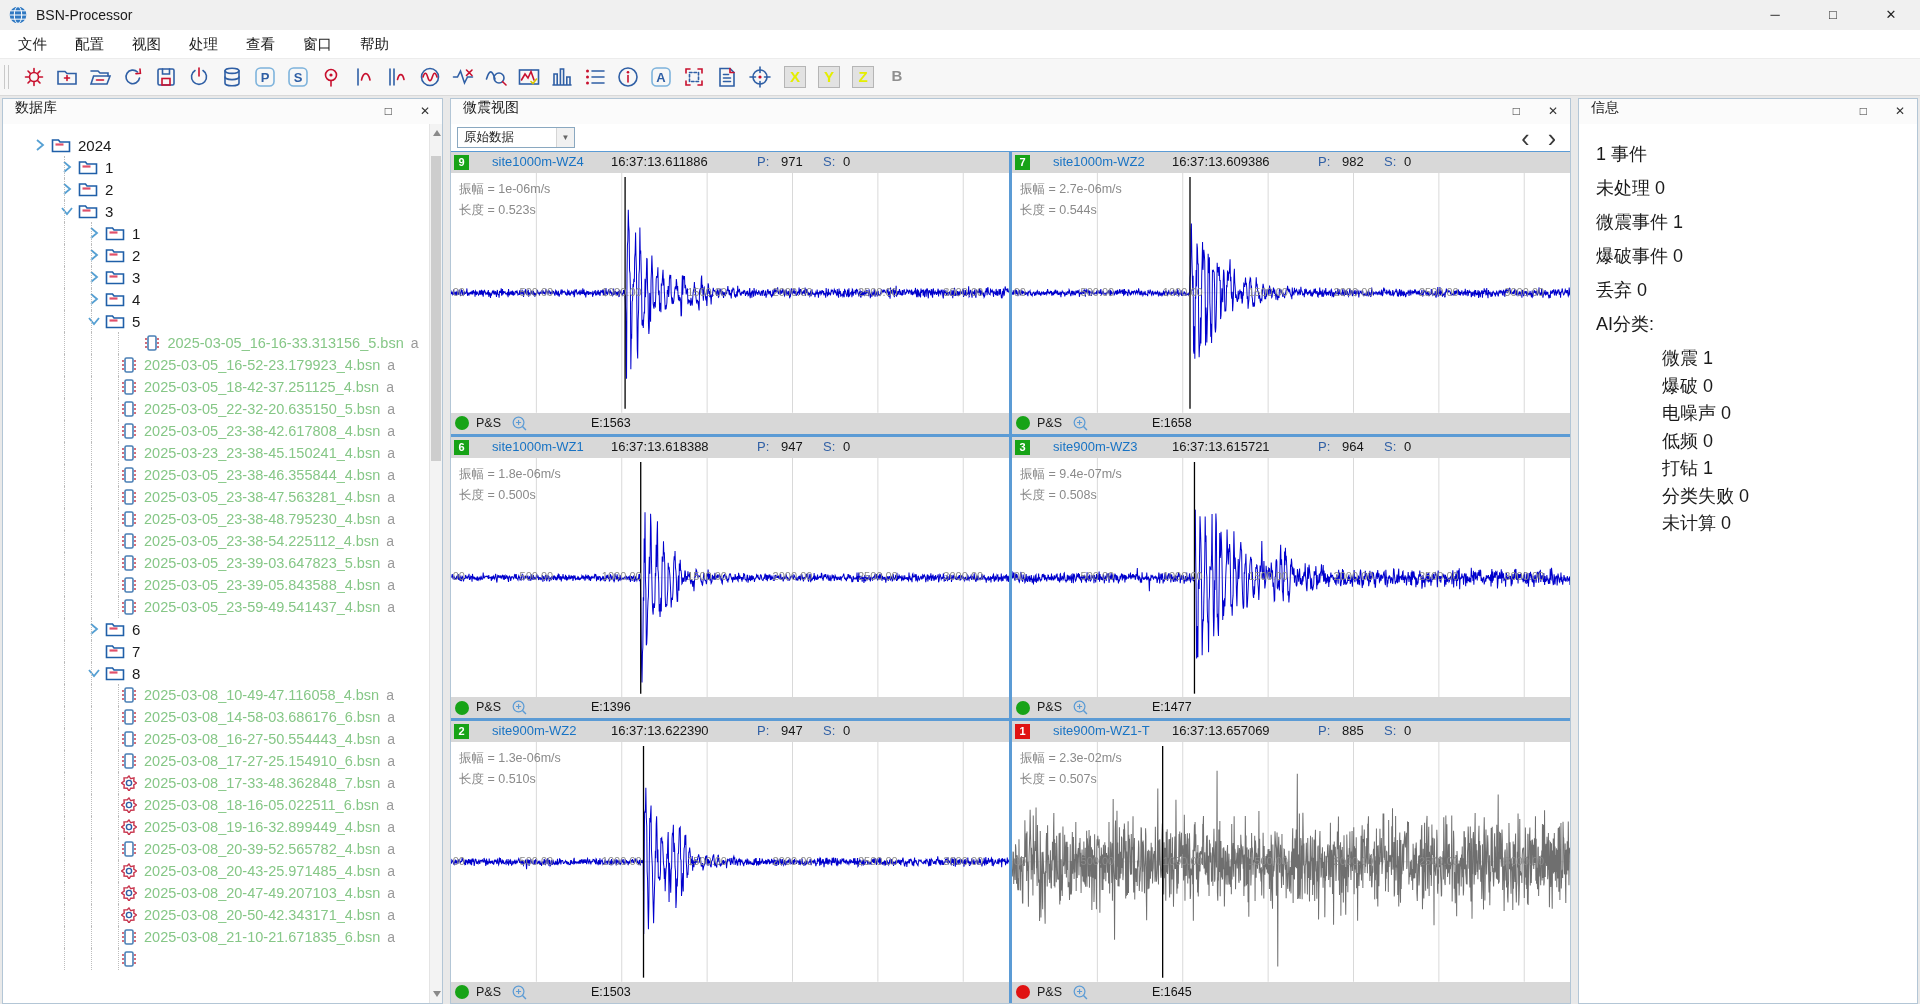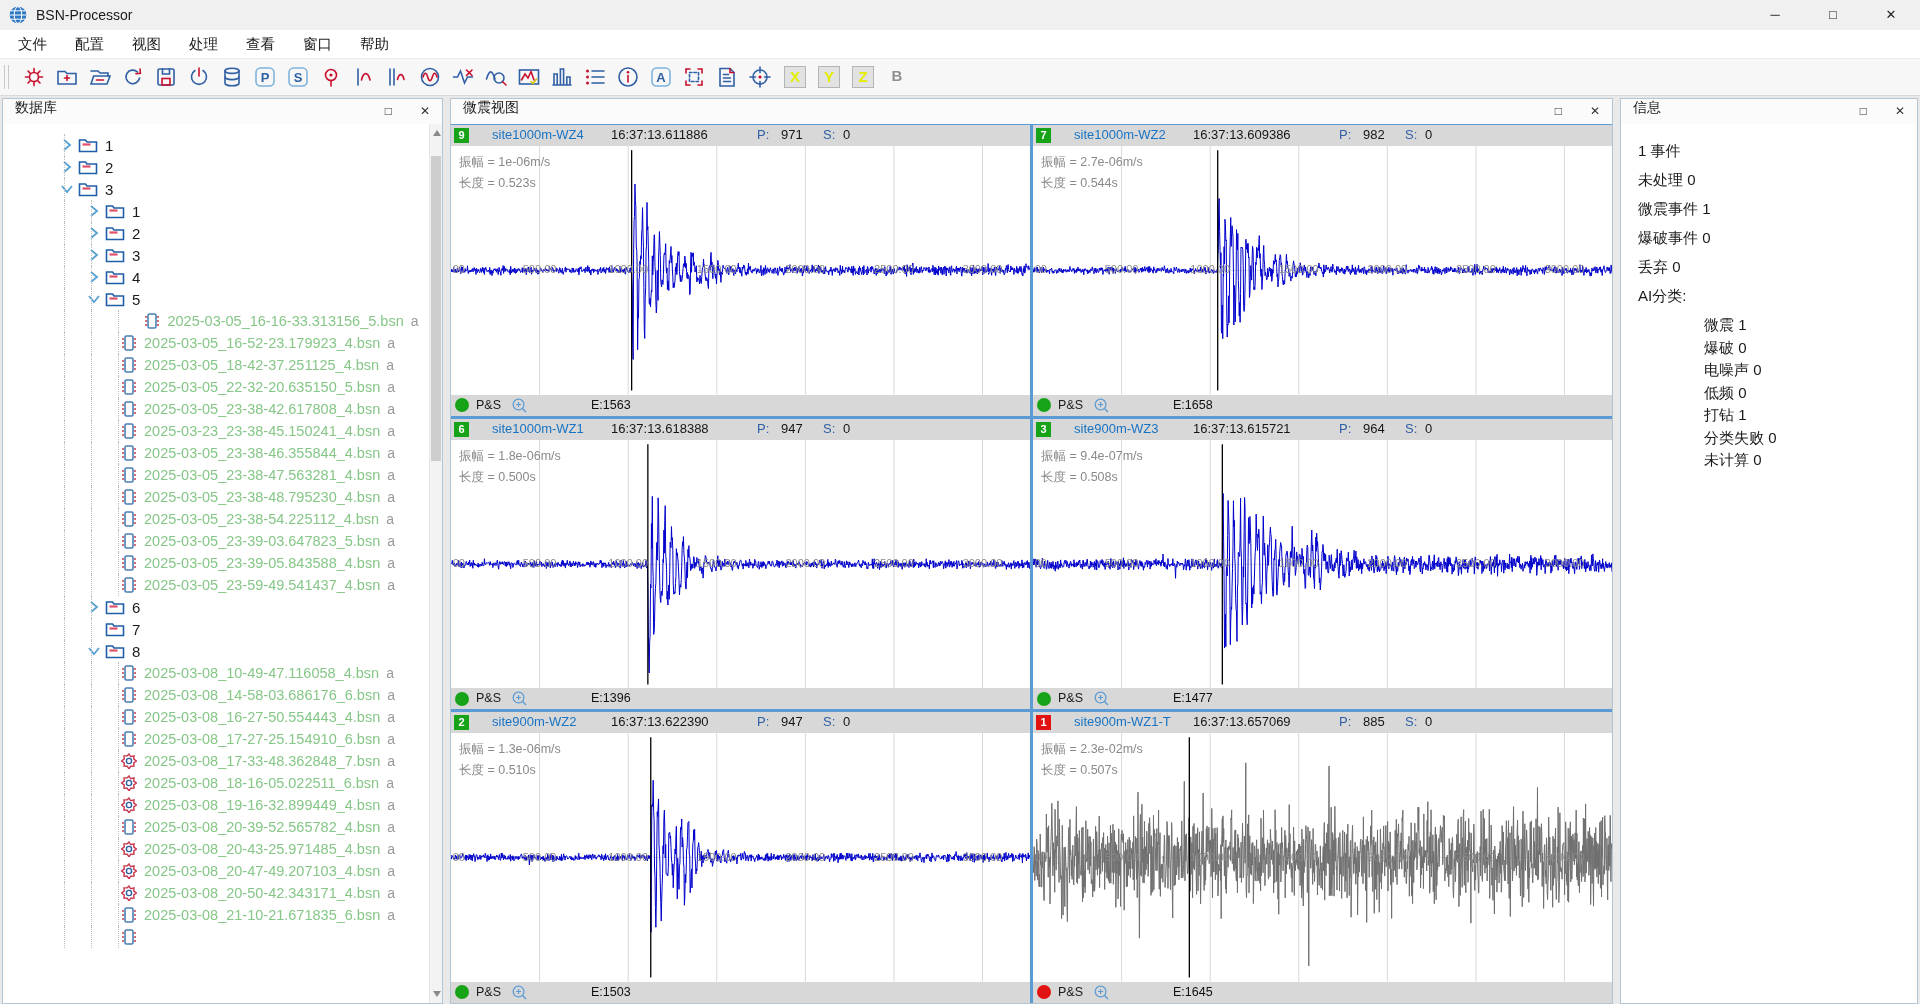--- a/index.html
+++ b/index.html
@@ -19,21 +19,21 @@
   .toggle{width:22px;height:22px;text-align:center;line-height:20px;font-size:15px;font-weight:bold;margin-left:3px}
   .toggle.active{background:#e2e2e2;border:1px solid #b5b5b5;color:#e4ee00}
   .toggle.idle{color:#8f8f8f}
   
   #main{display:flex;height:908px;padding:2px 2px 0 2px;gap:7px}
   .panel{background:#fff;border:1px solid #b3c6d6;display:flex;flex-direction:column;min-width:0}
   .panel-h{height:25px;display:flex;align-items:flex-start;padding:0 12px;font-size:14px;background:#fbfbfb;flex:none}
   .panel-h .pbtns{margin-left:auto;display:flex;gap:28px;color:#333}
   .panel-h .pbtns span{font-size:12px;line-height:25px}
   #left-panel{width:441px;flex:none}
-  #right-panel{width:298px;flex:none}
+  #right-panel{width:340px;flex:none}
   #center-panel{flex:1}
   
   #tree{flex:1;position:relative;overflow:hidden;padding-top:10px;font-size:15px}
   .trow{height:22px;display:flex;align-items:center;position:relative;white-space:nowrap}
   .trow .chev{width:16px;height:14px;flex:none;margin-right:3px}
   .trow .nicon{width:20px;height:16px;flex:none;margin-right:7px}
   .trow .nicon svg,.trow .chev svg{width:100%;height:100%}
   .flabel{font-size:15px;color:#1a1a1a}
   .green .flabel{color:#86c787;font-size:14.5px}
   .trow .sfx{margin-left:7px;color:#9a9a9a;font-size:14px}
@@ -65,21 +65,21 @@
   .axlab{position:absolute;top:50%;transform:translate(-50%,-58%);font-size:11px;color:#8a8a8a}
   .axlab.first{transform:translate(0,-58%)}
   .winfo{position:absolute;left:8px;top:6px;font-size:12.5px;color:#8a8a8a;line-height:21px}
   .wfoot{height:21px;background:#d8d8d8;position:relative;flex:none;font-size:12.5px}
   .wfoot span{position:absolute;top:3px}
   .dot{left:4px;width:14px;height:14px;border-radius:50%;top:3.5px!important}
   .psl{left:25px;color:#1a1a1a}
   .zbtn{left:60px;top:2px!important;width:17px;height:17px}
   .ev{left:140px;color:#111}
   
-  #infobody{padding:18px 0 0 17px;font-size:15px}
+  #infobody{padding:18px 0 0 17px;font-size:18px}
   .iline{margin-bottom:10px}
   .iline.sub{margin-left:66px;margin-bottom:3.5px}
 </style>
 </head>
 <body>
 
 <div id="titlebar">
   <span class="logo">
     <svg viewBox="0 0 24 24">
         <circle cx="12" cy="12" r="10" fill="#2e78c2"></circle>
@@ -220,20 +220,30 @@
   <section class="panel" id="left-panel">
     <div class="panel-h">
       <span>数据库</span>
       <span class="pbtns">
         <span>□</span>
         <span>✕</span>
       </span>
     </div>
     <div id="tree">
 
+    <div class="trow" style="padding-left: 29px;">
+          <span class="chev"><svg viewBox="0 0 16 14">
+              <polyline points="5,2 11,7 5,12" fill="none" stroke="#56a0d3" stroke-width="1.8"></polyline>
+            </svg></span>
+          <span class="nicon"><svg viewBox="0 0 20 16">
+              <path d="M1.5 3h6l1.5 2H18.5v9.5h-17z" fill="#fff" stroke="#1f5fa8" stroke-width="1.6"></path>
+              <path d="M4.5 7.5h8" stroke="#e0506a" stroke-width="2.2"></path>
+            </svg></span>
+          <span class="flabel">2024</span>
+        </div>
         <div class="trow" style="padding-left: 56px;">
           <span class="guide" style="left: 61px;"></span>
           <span class="chev"><svg viewBox="0 0 16 14">
               <polyline points="5,2 11,7 5,12" fill="none" stroke="#56a0d3" stroke-width="1.8"></polyline>
             </svg></span>
           <span class="nicon"><svg viewBox="0 0 20 16">
               <path d="M1.5 3h6l1.5 2H18.5v9.5h-17z" fill="#fff" stroke="#1f5fa8" stroke-width="1.6"></path>
               <path d="M4.5 7.5h8" stroke="#e0506a" stroke-width="2.2"></path>
             </svg></span>
           <span class="flabel">1</span>
@@ -693,20 +703,30 @@
       </div>
   </section>
 
   <section class="panel" id="center-panel">
     <div class="panel-h">
       <span>微震视图</span>
       <span class="pbtns">
         <span>□</span>
         <span>✕</span>
       </span>
+    </div>
+    <div id="strip">
+      <div class="select">
+        <span>原始数据</span>
+        <span class="selarrow">▼</span>
+      </div>
+      <div id="nav">
+        <span>‹</span>
+        <span>›</span>
+      </div>
     </div>
     <div id="wgrid">
         <div class="wcell">
           <div class="whead">
             <span class="badge" style="background:#17a317">9</span>
             <span class="site">site1000m-WZ4</span>
             <span class="wtime">16:37:13.611886</span>
             <span class="plbl" style="left:306px">P:</span>
             <span class="pval" style="left:330px">971</span>
             <span class="plbl" style="left:372px">S:</span>

